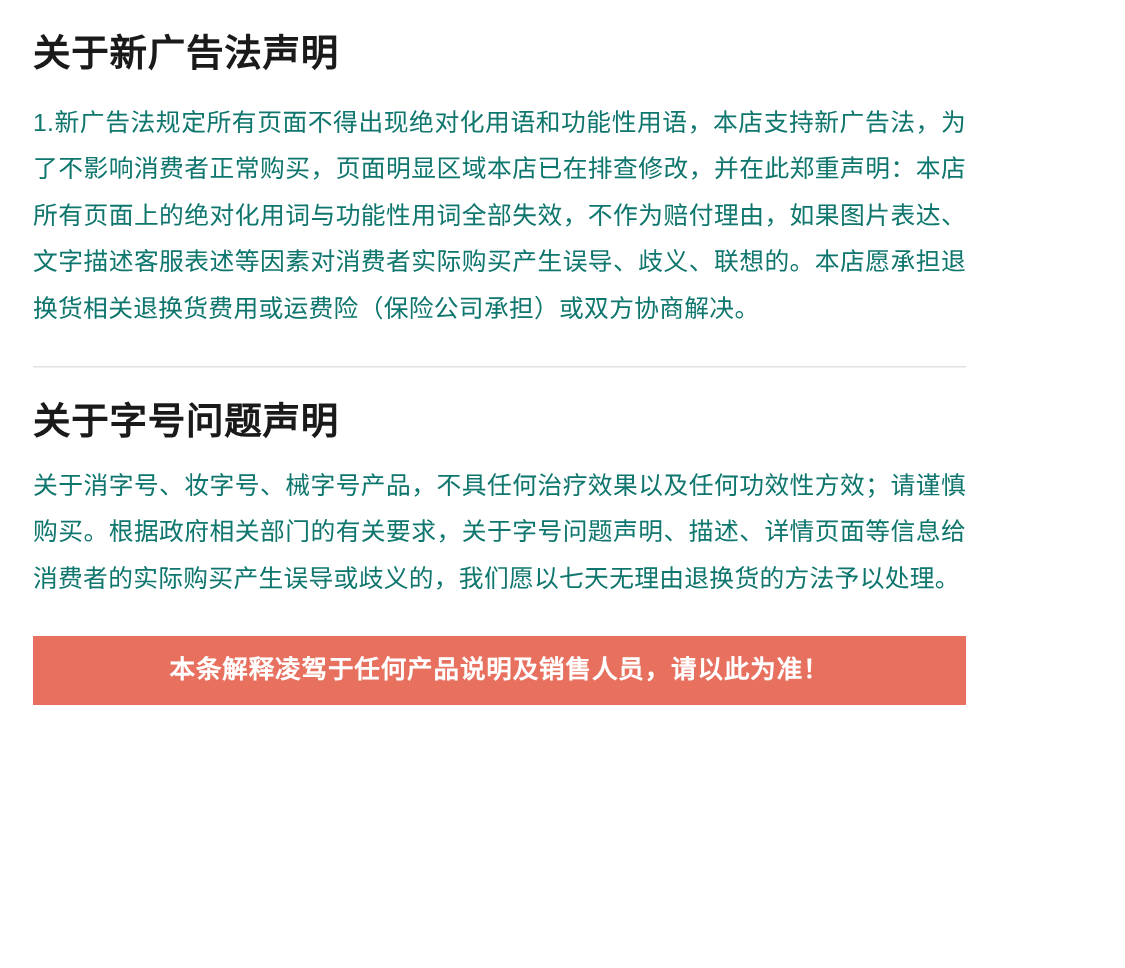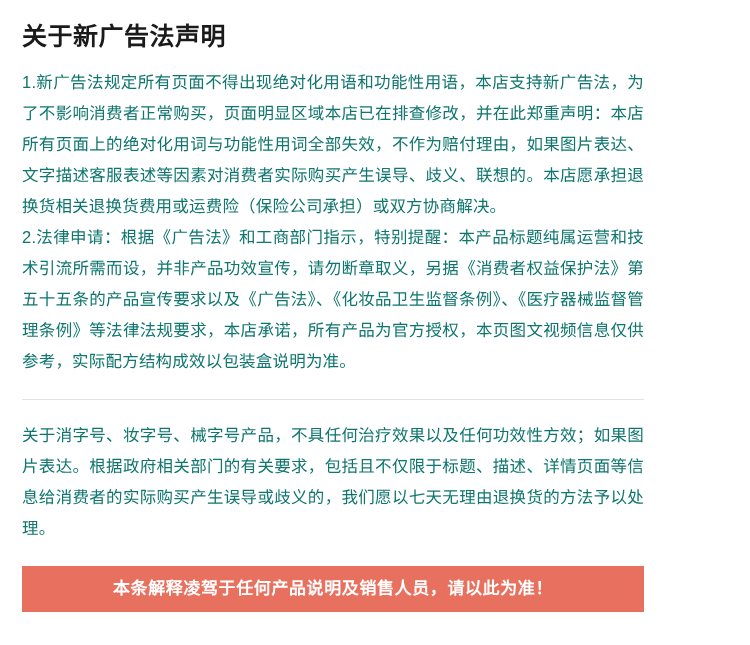--- a/index.html
+++ b/index.html
@@ -59,24 +59,24 @@
   }
 </style>
 </head>
 <body>
 
 <div class="page">
 
   <div class="section-one">
     <h2 class="section-title">关于新广告法声明</h2>
     <p class="para">1.新广告法规定所有页面不得出现绝对化用语和功能性用语，本店支持新广告法，为了不影响消费者正常购买，页面明显区域本店已在排查修改，并在此郑重声明：本店所有页面上的绝对化用词与功能性用词全部失效，不作为赔付理由，如果图片表达、文字描述客服表述等因素对消费者实际购买产生误导、歧义、联想的。本店愿承担退换货相关退换货费用或运费险（保险公司承担）或双方协商解决。</p>
-    <p class="para">2.法律申请：根据《广告法》和工商部门指示，特别提醒：本产品标题纯属运营和技术引流所需而设，并非产品功效宣传，请勿断章取义，另据《消费者权益保护法》第五十五条的产品宣传要求以及《广告法》、《化妆品卫生监督条例》、《医疗器械监督管理条例》等法律法规要求，本店承诺，所有产品为官方授权，本页图文视频信息仅供参考，实际配方结构成效以包装盒说明为准。</p>
   </div>
 
   <hr class="divider">
 
   <div class="section-two">
-    <p class="para">关于消字号、妆字号、械字号产品，不具任何治疗效果以及任何功效性方效；如果图片表达。根据政府相关部门的有关要求，包括且不仅限于标题、描述、详情页面等信息给消费者的实际购买产生误导或歧义的，我们愿以七天无理由退换货的方法予以处理。</p>
+    <h2 class="section-title">关于字号问题声明</h2>
+    <p class="para">关于消字号、妆字号、械字号产品，不具任何治疗效果以及任何功效性方效；请谨慎购买。根据政府相关部门的有关要求，关于字号问题声明、描述、详情页面等信息给消费者的实际购买产生误导或歧义的，我们愿以七天无理由退换货的方法予以处理。</p>
   </div>
 
   <div class="notice-bar">本条解释凌驾于任何产品说明及销售人员，请以此为准！</div>
 
 </div>
 
 </body></html>

